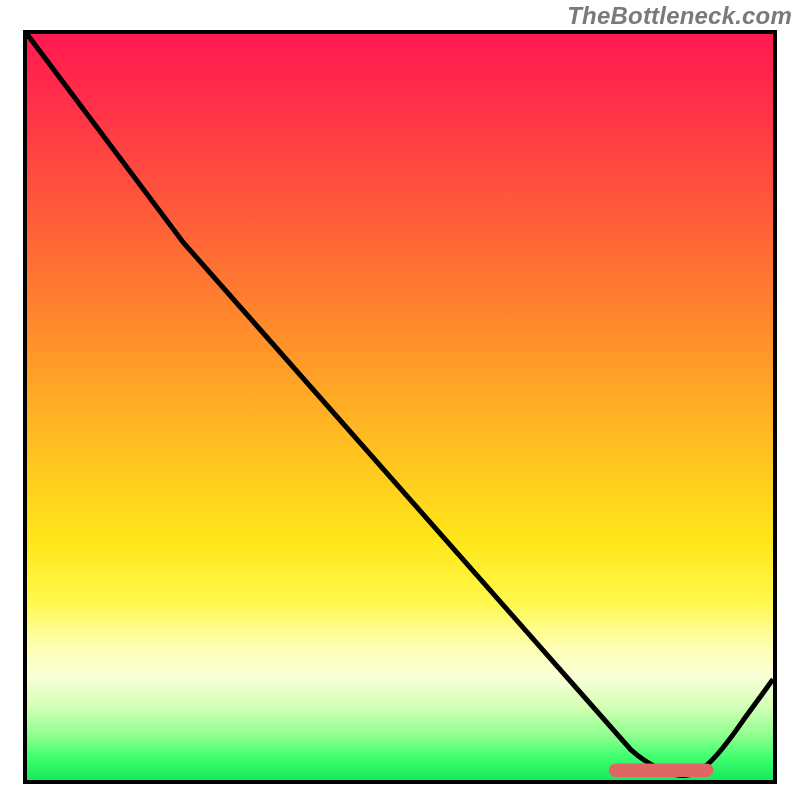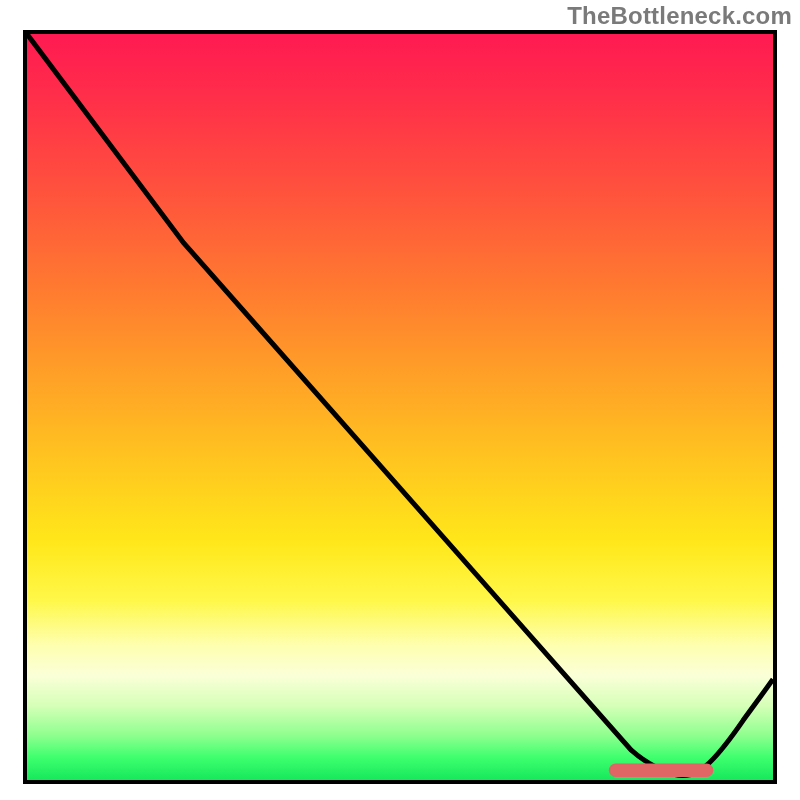--- a/index.html
+++ b/index.html
@@ -8,20 +8,21 @@
     width: 800px;
     height: 800px;
     background: #ffffff;
     font-family: Arial, Helvetica, sans-serif;
   }
   .frame {
     position: relative;
     width: 800px;
     height: 800px;
     box-sizing: border-box;
+    font-style: italic;
   }
   .watermark {
     position: absolute;
     top: 2px;
     right: 8px;
     font-size: 24px;
     font-weight: 600;
     color: #7a7a7a;
     letter-spacing: 0.2px;
   }

